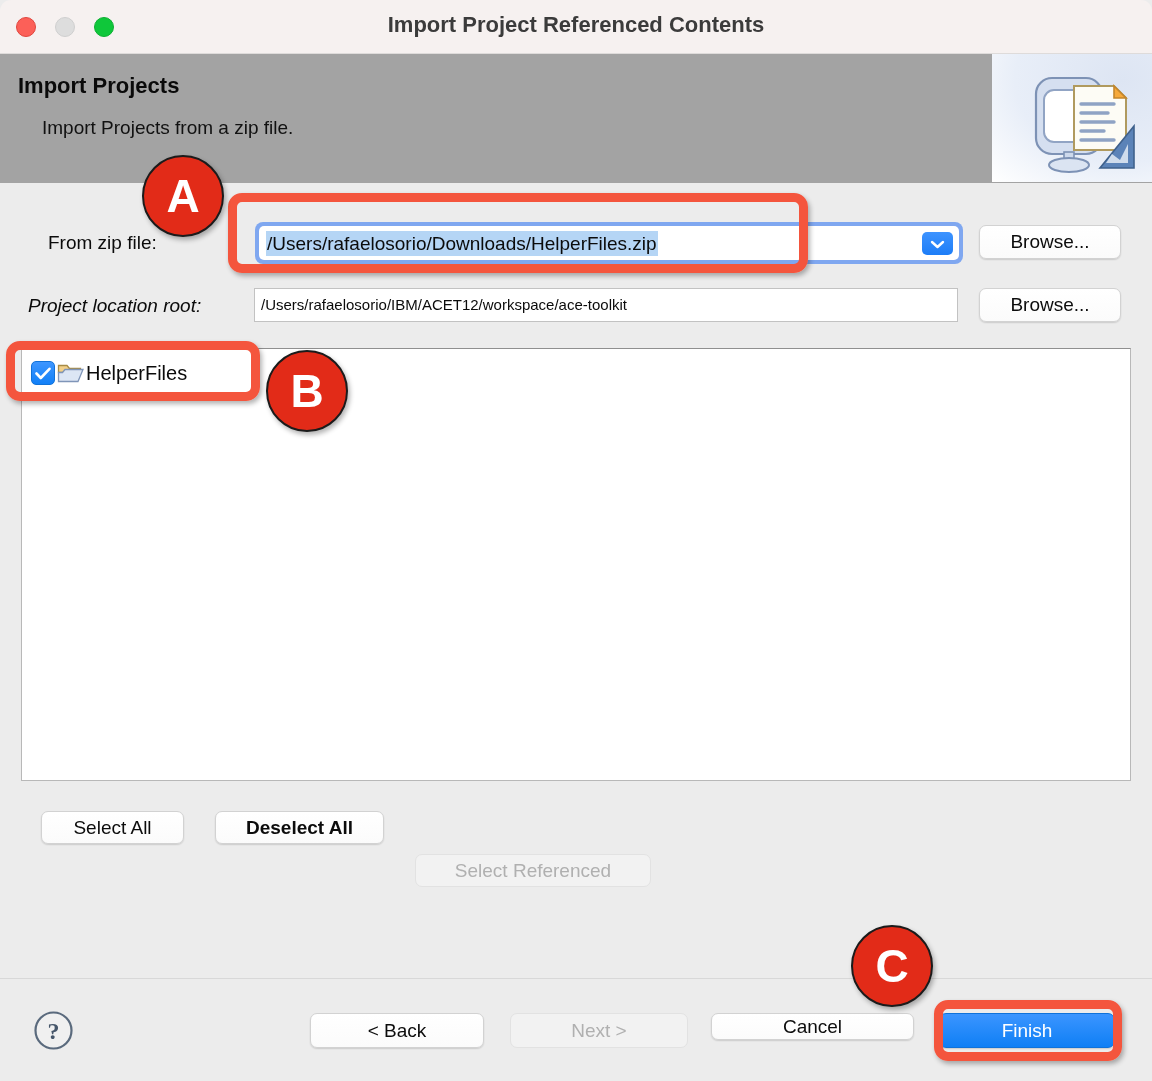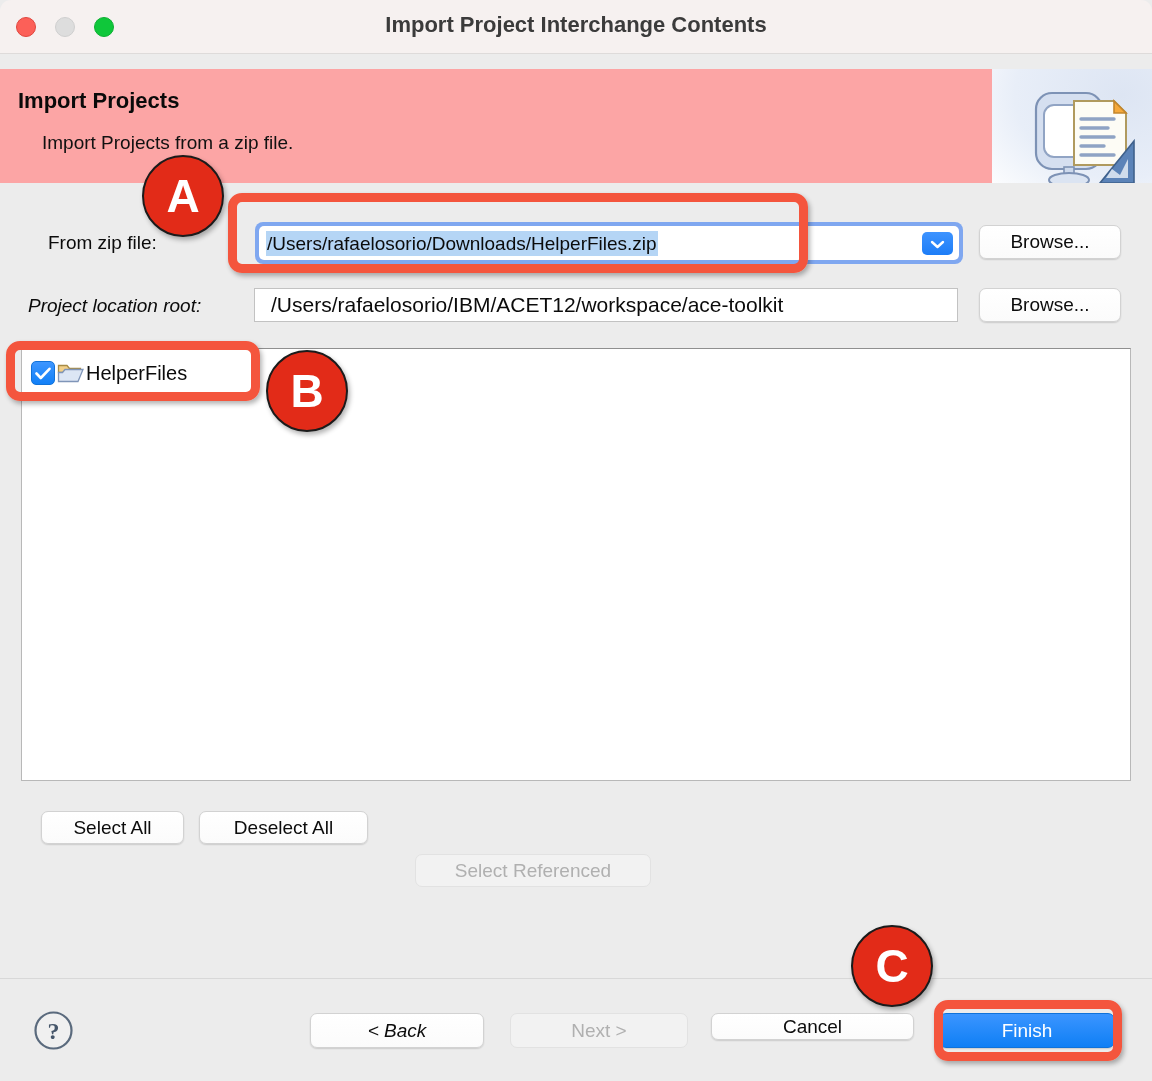--- a/index.html
+++ b/index.html
@@ -62,24 +62,24 @@
     text-align: center;
     font-size: 22px;
     font-weight: bold;
     color: #3b3b3b;
     letter-spacing: 0px;
   }
 
   
   .header {
     position: absolute;
-    left: 0; top: 69px;
+    left: 0; top: 54px;
     width: 1152px;
     height: 163px;
-    background: #fca5a5;
+    background: #a3a3a3;
     border-bottom: 1px solid #c9c9c9;
     box-sizing: border-box;
   }
   .header-title {
     position: absolute;
     left: 18px;
     top: 19px;
     font-size: 22px;
     font-weight: bold;
     color: #0a0a0a;
@@ -177,23 +177,23 @@
     align-items: center;
     justify-content: center;
   }
 
   
   .textfield {
     position: absolute;
     background: #ffffff;
     border: 1px solid #c2c2c2;
     box-sizing: border-box;
-    font-size: 21px;
+    font-size: 15px;
     color: #0b0b0b;
-    padding-left: 16px;
+    padding-left: 6px;
     line-height: 32px;
     white-space: nowrap;
     overflow: hidden;
   }
 
   
   .btn {
     position: absolute;
     background: linear-gradient(to bottom, #ffffff, #fbfbfb);
     border: 1px solid #d2d2d2;
@@ -308,21 +308,21 @@
 <body>
 
 <div class="window">
 
   <div class="titlebar">
     <div class="traffic">
       <div class="light red"></div>
       <div class="light yellow"></div>
       <div class="light green"></div>
     </div>
-    <div class="title-text">Import Project Interchange Contents</div>
+    <div class="title-text">Import Project Referenced Contents</div>
   </div>
 
   <div class="header">
     <div class="header-title">Import Projects</div>
     <div class="header-desc">Import Projects from a zip file.</div>
     <div class="banner">
       <div class="banner-bg"></div>
       <svg class="banner-svg" width="124" height="112" viewBox="0 0 124 112">
 
         <path d="M30 14 h34 a16 16 0 0 1 16 16 v44 a16 16 0 0 1 -16 16 h-34 a16 16 0 0 1 -16 -16 v-44 a16 16 0 0 1 16 -16 z" fill="#d5dff0" stroke="#7d92b5" stroke-width="2.2"></path>
@@ -380,33 +380,33 @@
       </div>
       <svg width="27" height="24" viewBox="0 0 27 24">
         <path d="M1.5 4.5 h8.5 l2.5 3 h11 v4 h-22 z" fill="#f2d08a" stroke="#a78b45" stroke-width="1.3"></path>
         <path d="M1.5 20.5 v-9 h4 l2.5 -3 h18 l-5 12 z" fill="#dce6f4" stroke="#7f95b8" stroke-width="1.3"></path>
       </svg>
       <div class="tree-label">HelperFiles</div>
     </div>
   </div>
 
   <div class="btn" style="left:41px; top:811px; width:143px; height:33px;text-align:right;">Select All</div>
-  <div class="btn" style="left:199px; top:811px; width:169px; height:33px;">Deselect All</div>
+  <div class="btn" style="left:215px; top:811px; width:169px; height:33px;font-weight:bold;">Deselect All</div>
   <div class="btn disabled" style="left:415px; top:854px; width:236px; height:33px;">Select Referenced</div>
 
   <div class="footer"></div>
 
   <div class="help-btn">
     <svg width="41" height="41" viewBox="0 0 41 41">
       <circle cx="20.5" cy="20.5" r="18" fill="#f0f0f0" stroke="#5a6a7d" stroke-width="2.2"></circle>
       <text x="20.5" y="29" text-anchor="middle" font-family="Liberation Serif, serif" font-size="24" font-weight="bold" fill="#46566a">?</text>
     </svg>
   </div>
 
-  <div class="btn" style="left:310px; top:1013px; width:174px; height:35px;font-style:italic;">&lt; Back</div>
+  <div class="btn" style="left:310px; top:1013px; width:174px; height:35px;">&lt; Back</div>
   <div class="btn disabled" style="left:510px; top:1013px; width:178px; height:35px;">Next &gt;</div>
   <div class="btn" style="left:711px; top:1013px; width:203px; height:27px;">Cancel</div>
   <div class="btn primary" style="left:939px; top:1013px; width:176px; height:35px;">Finish</div>
 
   <div class="anno-box" style="left:228px; top:193px; width:580px; height:80px;"></div>
   <div class="anno-circle" style="left:142px; top:155px; width:78px; height:78px; font-size:46px;">A</div>
 
   <div class="anno-box" style="left:6px; top:341px; width:254px; height:60px;"></div>
   <div class="anno-circle" style="left:266px; top:350px; width:78px; height:78px; font-size:46px;">B</div>
 

